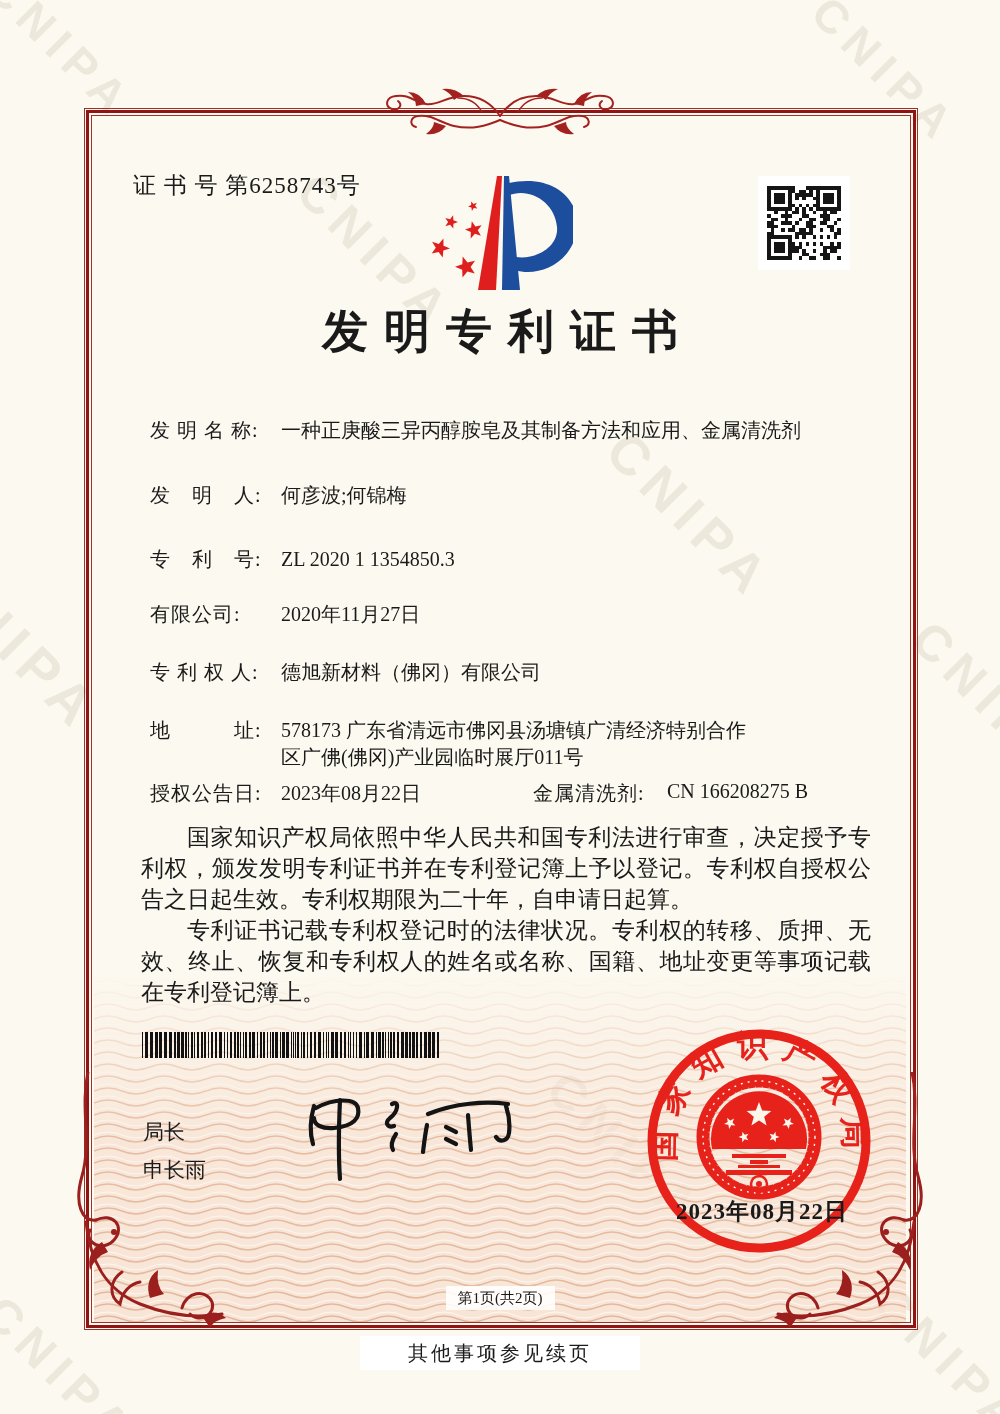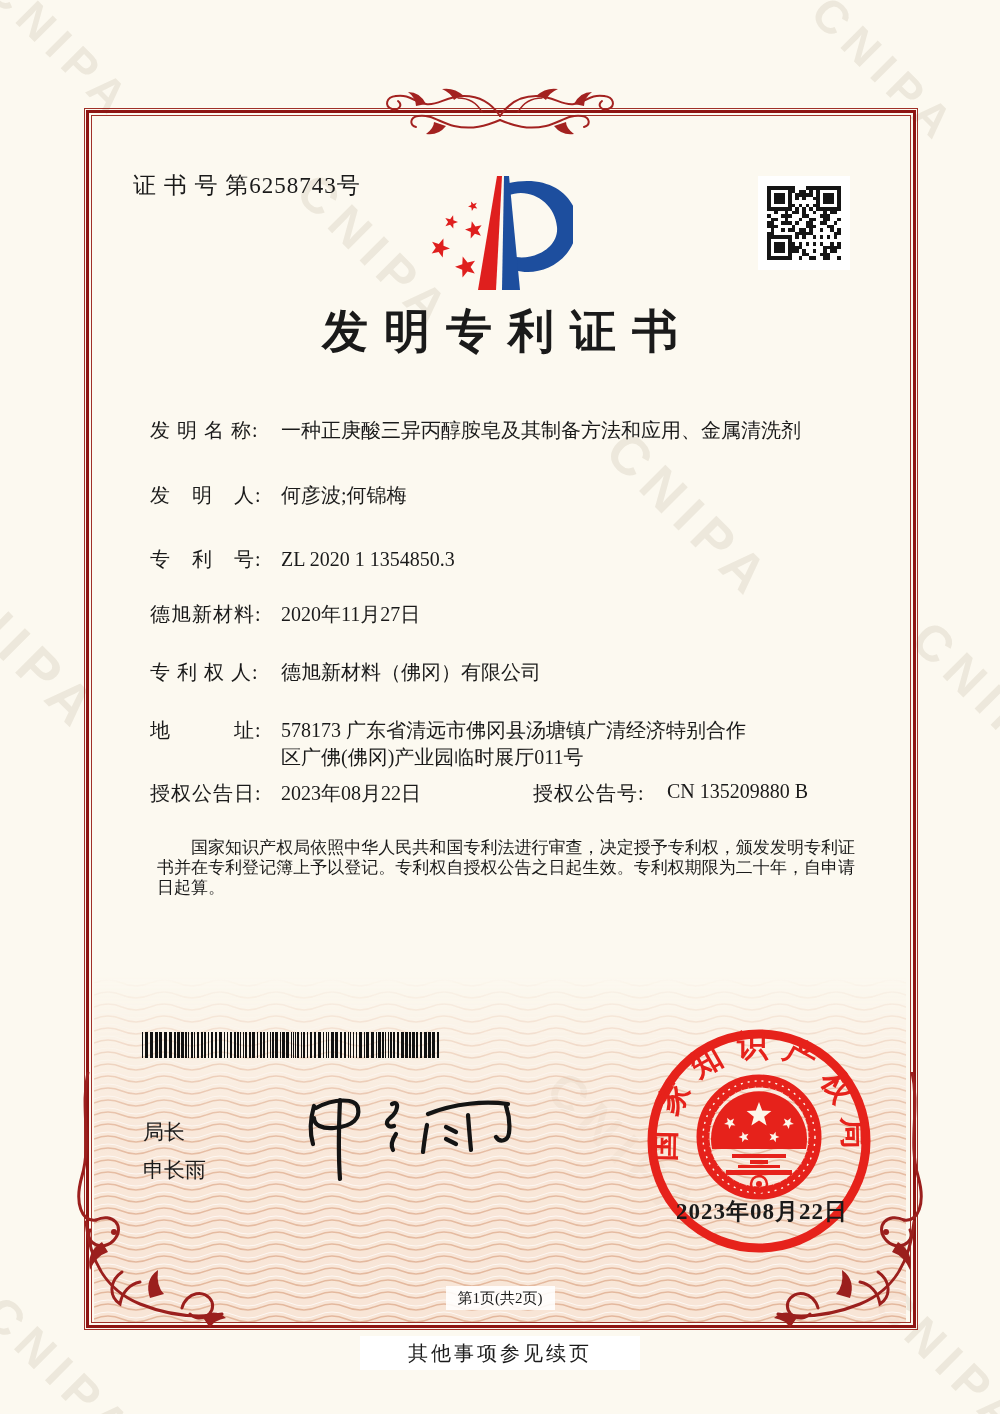--- a/index.html
+++ b/index.html
@@ -20,21 +20,21 @@
   .certno{position:absolute;left:133px;top:170px;font-size:23px;letter-spacing:1px;z-index:4}
   .title{position:absolute;left:0;top:301px;width:1000px;text-align:center;
       font-size:46px;font-weight:700;letter-spacing:16px;padding-left:16px;
       box-sizing:border-box;z-index:4}
   .frow{position:absolute;left:143px;width:745px;font-size:20px;z-index:4}
   .frow .lbl{position:absolute;left:7px;top:0;white-space:pre;letter-spacing:1px}
   .frow .val{position:absolute;left:138px;top:0;white-space:pre-line;line-height:27px}
   .lbl2{position:absolute;left:390px;top:0;white-space:pre;letter-spacing:1px}
   .val2{position:absolute;left:524px;top:0;white-space:pre}
   .paras{position:absolute;left:141px;top:822px;width:730px;z-index:4}
-  .paras p{margin:16px;font-size:17px;line-height:20px;text-align:justify;text-indent:2em}
+  .paras p{margin:0;font-size:23px;line-height:31px;text-align:justify;text-indent:2em}
   .director{position:absolute;left:143px;z-index:5;font-size:21px;
       font-family:Liberation Serif, serif}
   .sealdate{position:absolute;left:659px;top:1196px;width:206px;text-align:center;
       font-size:23px;font-weight:600;z-index:6;letter-spacing:1px}
   .pagenum{position:absolute;left:0;top:1289px;width:1000px;text-align:center;z-index:5;font-size:15px}
   .pagenum span{background:rgba(255,255,255,0.88);padding:4px 12px}
   .footnote{position:absolute;left:0;top:1340px;width:1000px;text-align:center;z-index:5;
       font-size:20px;letter-spacing:3px}
   .footnote span{background:#ffffff;padding:6px 48px}
   .qrbox{position:absolute;left:758px;top:176px;width:92px;height:94px;background:#fff;z-index:4}
@@ -376,41 +376,42 @@
 </div>
 <div class="frow" style="top:482px">
   <span class="lbl">发　明　人:</span>
   <span class="val">何彦波;何锦梅</span>
 </div>
 <div class="frow" style="top:546px">
   <span class="lbl">专　利　号:</span>
   <span class="val">ZL 2020 1 1354850.3</span>
 </div>
 <div class="frow" style="top:601px">
-  <span class="lbl">德旭新材料:</span>
+  <span class="lbl">有限公司:</span>
   <span class="val">2020年11月27日</span>
 </div>
 <div class="frow" style="top:659px">
   <span class="lbl">专 利 权 人:</span>
   <span class="val">德旭新材料（佛冈）有限公司</span>
 </div>
 <div class="frow" style="top:717px">
   <span class="lbl">地　　　址:</span>
   <span class="val">578173 广东省清远市佛冈县汤塘镇广清经济特别合作
 区广佛(佛冈)产业园临时展厅011号</span>
 </div>
 <div class="frow" style="top:780px">
   <span class="lbl">授权公告日:</span>
   <span class="val">2023年08月22日</span>
-  <span class="lbl2">授权公告号:</span>
-  <span class="val2">CN 135209880 B</span>
+  <span class="lbl2">金属清洗剂:</span>
+  <span class="val2">CN 166208275 B</span>
 </div>
 
 <div class="paras">
   <p>国家知识产权局依照中华人民共和国专利法进行审查，决定授予专利权，颁发发明专利证书并在专利登记簿上予以登记。专利权自授权公告之日起生效。专利权期限为二十年，自申请日起算。</p>
+  <p>专利证书记载专利权登记时的法律状况。专利权的转移、质押、无效、终止、恢复和专利权人的姓名或名称、国籍、地址变更等事项记载在专利登记簿上。</p>
 </div>
 
 <svg id="barcode" class="abs" style="left:142px;top:1032px;z-index:5" width="302" height="26" viewBox="0 0 302 26">
     <rect x="0" y="0" width="1" height="26" fill="#111"></rect>
     <rect x="3" y="0" width="3" height="26" fill="#111"></rect>
     <rect x="8" y="0" width="3" height="26" fill="#111"></rect>
     <rect x="13" y="0" width="3" height="26" fill="#111"></rect>
     <rect x="17" y="0" width="3" height="26" fill="#111"></rect>
     <rect x="22" y="0" width="3" height="26" fill="#111"></rect>
     <rect x="27" y="0" width="3" height="26" fill="#111"></rect>

